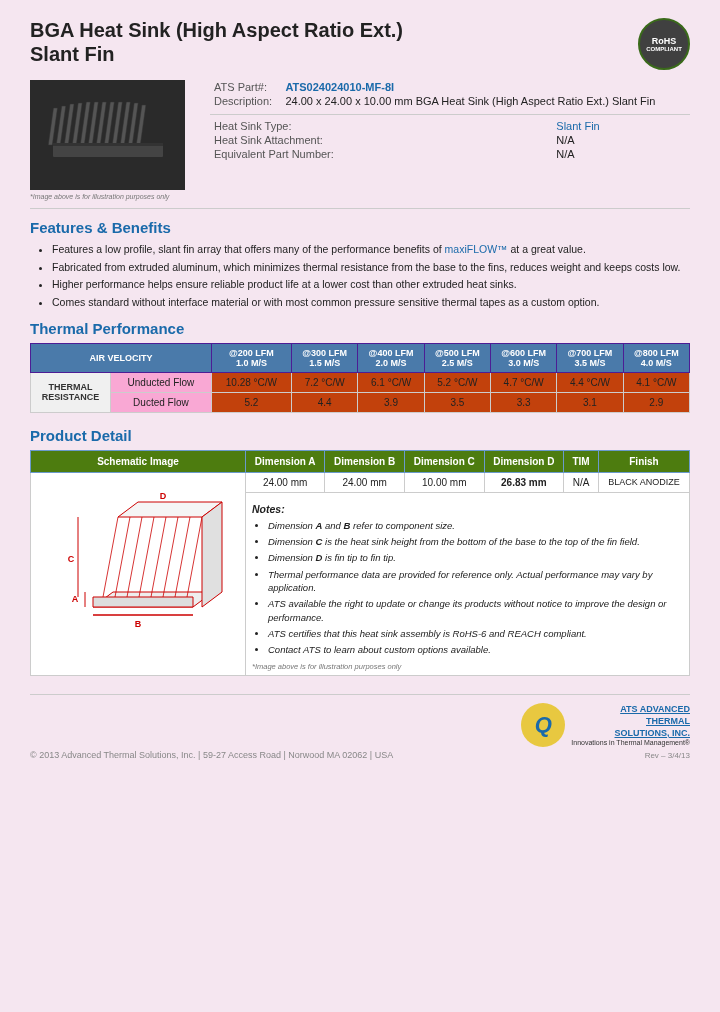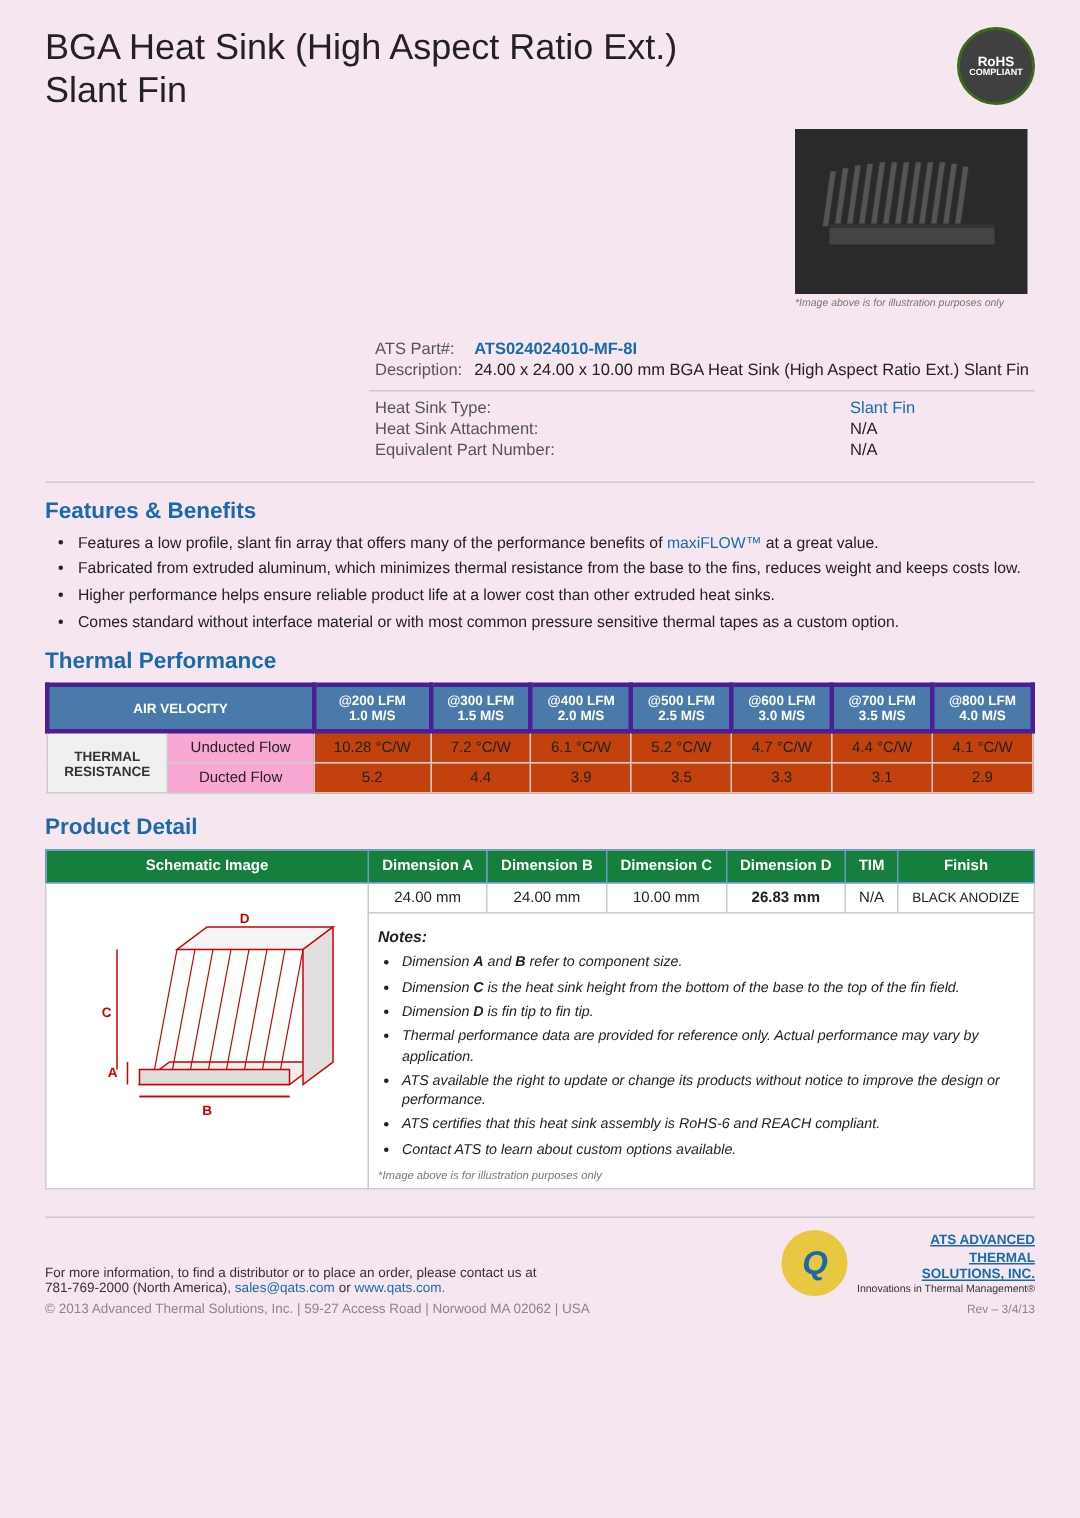--- a/index.html
+++ b/index.html
@@ -16,22 +16,22 @@
       padding: 18px 30px 10px 30px;
       position: relative;
     }
     .header-section {
       display: flex;
       justify-content: space-between;
       align-items: flex-start;
       margin-bottom: 10px;
     }
     .page-title h1 {
-      font-size: 24px;
-      font-weight: normal;
+      font-size: 20px;
+      font-weight: bold;
       color: #222;
       line-height: 1.2;
     }
     .rohs-badge {
       width: 52px;
       height: 52px;
       border-radius: 50%;
       background: #404040;
       display: flex;
       flex-direction: column;
@@ -39,24 +39,23 @@
       justify-content: center;
       color: white;
       font-size: 7px;
       font-weight: bold;
       text-align: center;
       border: 2px solid #3a6a1a;
     }
     .rohs-badge .rohs-text { font-size: 9px; font-weight: bold; }
     .product-info-row {
       display: flex;
-      align-items: flex-end;
+      align-items: flex-start;
       margin-bottom: 8px;
       gap: 20px;
-      flex-direction: column;
     }
     .product-image-area {
       width: 160px;
       min-width: 160px;
     }
     .product-image-box {
       width: 155px;
       height: 110px;
       background: #2a2a2a;
       display: flex;
@@ -116,21 +115,21 @@
       width: 100%;
       border-collapse: collapse;
       border: 1px solid #aaa;
     }
     .thermal-table th {
       background: #4a7aaa;
       color: white;
       font-size: 9px;
       text-align: center;
       padding: 4px 2px;
-      border: 3px solid #4c1d95;
+      border: 1px solid #4c1d95;
       font-weight: bold;
     }
     .thermal-table th.air-vel-header {
       background: #4a7aaa;
       color: white;
       font-size: 9px;
     }
     .thermal-table td {
       border: 1px solid #ccc;
       padding: 4px 4px;
@@ -153,21 +152,21 @@
       vertical-align: middle;
     }
     
     .detail-table-wrap { margin-bottom: 10px; }
     .detail-outer {
       width: 100%;
       border-collapse: collapse;
       border: 1px solid #aaa;
     }
     .detail-outer th {
-      background: #15803d;
+      background: #4d7c0f;
       color: white;
       font-size: 10px;
       text-align: center;
       padding: 5px 4px;
       border: 1px solid #6a9acc;
     }
     .detail-outer td {
       border: 1px solid #ccc;
       padding: 4px 6px;
       font-size: 10px;
@@ -438,27 +437,20 @@
             </div>
             <div class="footer-image-note">*Image above is for illustration purposes only</div>
           </td>
         </tr>
       </tbody>
     </table>
   </div>
 
   <div class="page-footer">
     <div class="footer-left">
-      <div>
-        <span>For more information, to find a distributor or to place an order, please contact us at</span><br>
-        <span>781-769-2000 (North America),</span>
-        <a href="#">sales@qats.com</a>
-        <span>or</span>
-        <a href="#">www.qats.com.</a>
-      </div>
       <div class="footer-copyright">© 2013 Advanced Thermal Solutions, Inc.  |  59-27 Access Road  |  Norwood MA  02062  |  USA</div>
     </div>
     <div class="footer-right">
       <div class="ats-logo">
         <div class="ats-logo-circle">Q</div>
         <div>
           <div class="ats-logo-text">ATS ADVANCED<br>THERMAL<br>SOLUTIONS, INC.</div>
           <div class="ats-logo-sub">Innovations in Thermal Management®</div>
         </div>
       </div>

